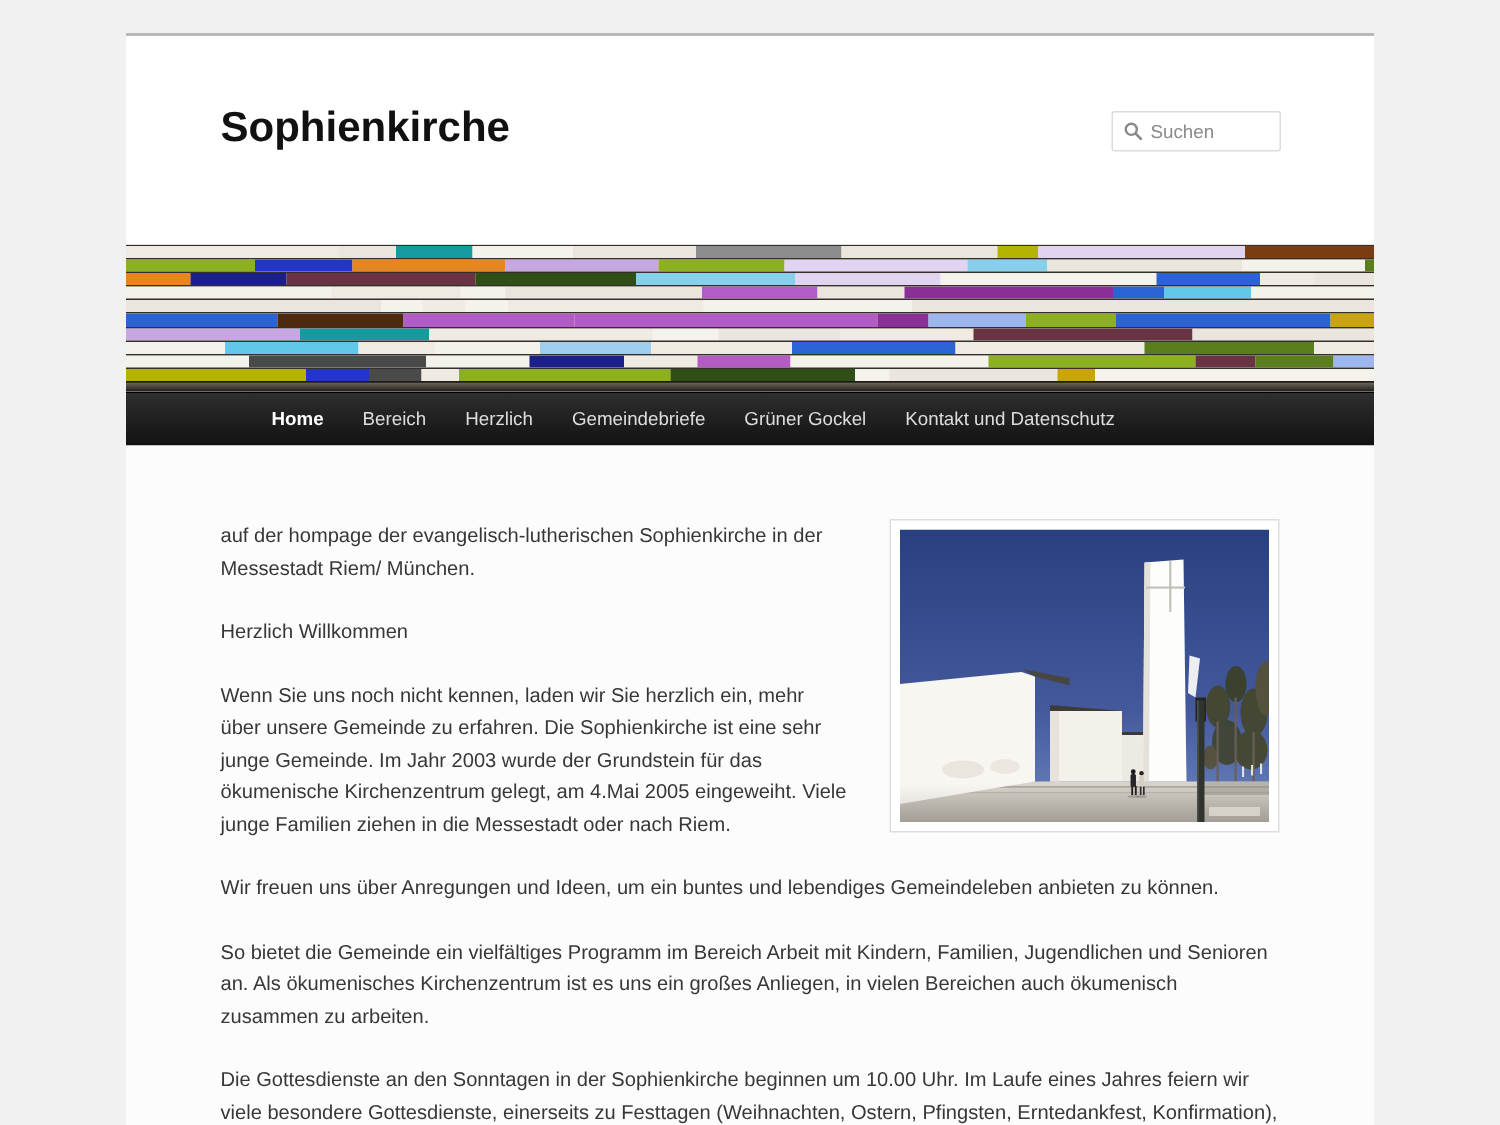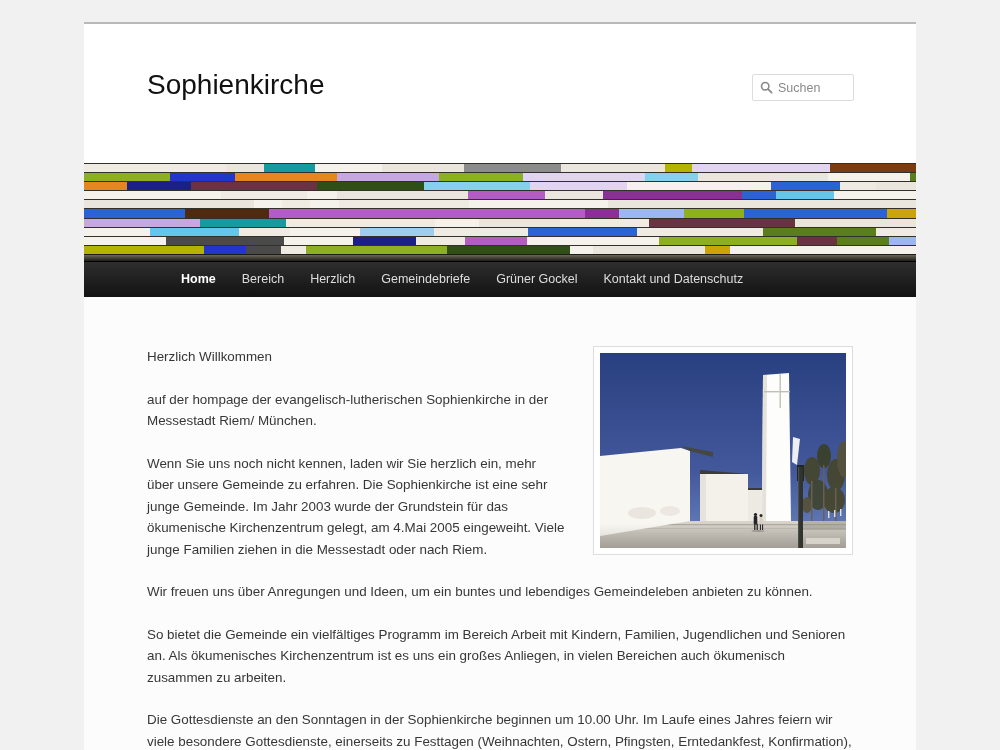--- a/index.html
+++ b/index.html
@@ -3,24 +3,24 @@
 <meta charset="utf-8">
 <title>Sophienkirche</title>
 <style>
   html, body { margin:0; padding:0; width:1000px; height:750px; overflow:hidden; }
   body { background:#f1f1f1; font-family:"Liberation Sans", sans-serif; }
 
   .page { width:832px; margin:22px auto 0; background:#fff; border-top:2px solid #b9b9b9; }
 
   
   .site-header { position:relative; padding:46px 63px 0; height:93px; background:#fff; }
-  .site-title { margin:0; font-size:28px; font-weight:normal; color:#111; letter-spacing:0; line-height:1.1; }
+  .site-title { margin:0; font-size:28px; font-weight:bold; color:#111; letter-spacing:0; line-height:1.1; }
   .site-tagline { margin:6px 0 0; font-size:13px; color:#7d7d7d; }
 
-  .search-box { position:absolute; top:50px; right:62px; width:102px; height:27px; box-sizing:border-box;
+  .search-box { position:absolute; top:50px; right:62px; width:113px; height:27px; box-sizing:border-box;
     border:1px solid #dcdcdc; border-radius:2px; background:#fff; display:flex; align-items:center; padding:0 5px 0 7px; }
   .search-box svg { flex:0 0 auto; margin-right:5px; }
   .search-box input { border:none; outline:none; width:100%; font-size:12.5px; color:#555;
     background:transparent; font-family:"Liberation Sans", sans-serif; padding:0; }
   .search-box input::placeholder { color:#8a8a8a; opacity:1; }
 
   
   .header-image { height:98px; width:832px; display:flex; flex-direction:column; background:#efece4; overflow:hidden; }
   .stripe-row { flex:1; display:flex; border-top:1px solid rgba(30,28,22,0.9); overflow:hidden; }
   .stripe-row span { height:100%; flex:0 0 auto; }
@@ -288,22 +288,22 @@
             <rect x="159.4" y="164" width="3.2" height="7.5" rx="1" fill="#d6cfc0"></rect>
             <rect x="159.9" y="171.5" width="1.1" height="5.5" fill="#2a2a2a"></rect>
             <rect x="162" y="171.5" width="1.1" height="5.5" fill="#2a2a2a"></rect>
           </g>
 
           <rect x="0" y="170" width="246" height="25" fill="url(#fg)"></rect>
           <rect x="206" y="185" width="34" height="6" fill="#ddd9d1" opacity="0.85"></rect>
         </svg>
       </figure>
 
+      <p>auf der hompage der evangelisch-lutherischen Sophienkirche in der Messestadt Riem/ München.</p>
       <p>Herzlich Willkommen</p>
-      <p>auf der hompage der evangelisch-lutherischen Sophienkirche in der Messestadt Riem/ München.</p>
       <p>Wenn Sie uns noch nicht kennen, laden wir Sie herzlich ein, mehr über unsere Gemeinde zu erfahren. Die Sophienkirche ist eine sehr junge Gemeinde. Im Jahr 2003 wurde der Grundstein für das ökumenische Kirchenzentrum gelegt, am 4.Mai 2005 eingeweiht. Viele junge Familien ziehen in die Messestadt oder nach Riem.</p>
       <p>Wir freuen uns über Anregungen und Ideen, um ein buntes und lebendiges Gemeindeleben anbieten zu können.</p>
       <p>So bietet die Gemeinde ein vielfältiges Programm im Bereich Arbeit mit Kindern, Familien, Jugendlichen und Senioren an. Als ökumenisches Kirchenzentrum ist es uns ein großes Anliegen, in vielen Bereichen auch ökumenisch zusammen zu arbeiten.</p>
       <p>Die Gottesdienste an den Sonntagen in der Sophienkirche beginnen um 10.00 Uhr. Im Laufe eines Jahres feiern wir viele besondere Gottesdienste, einerseits zu Festtagen (Weihnachten, Ostern, Pfingsten, Erntedankfest, Konfirmation),</p>
 
     </div>
   </main>
 </div>
 
 </body></html>

